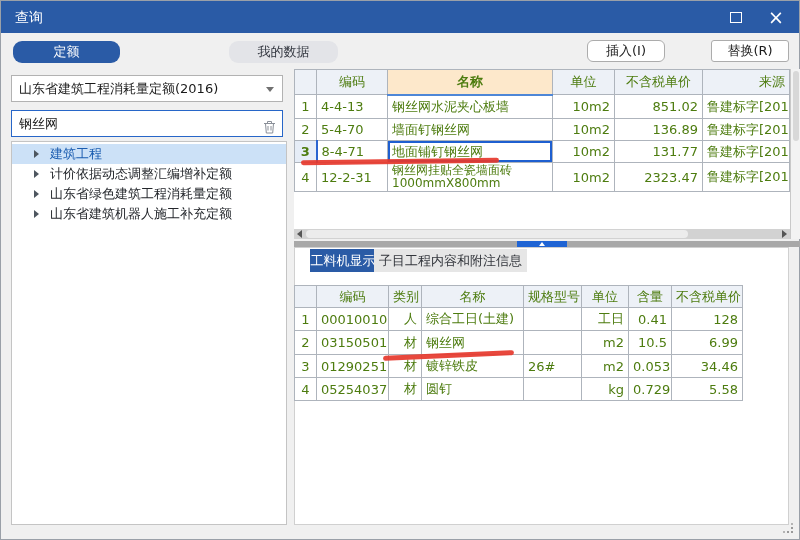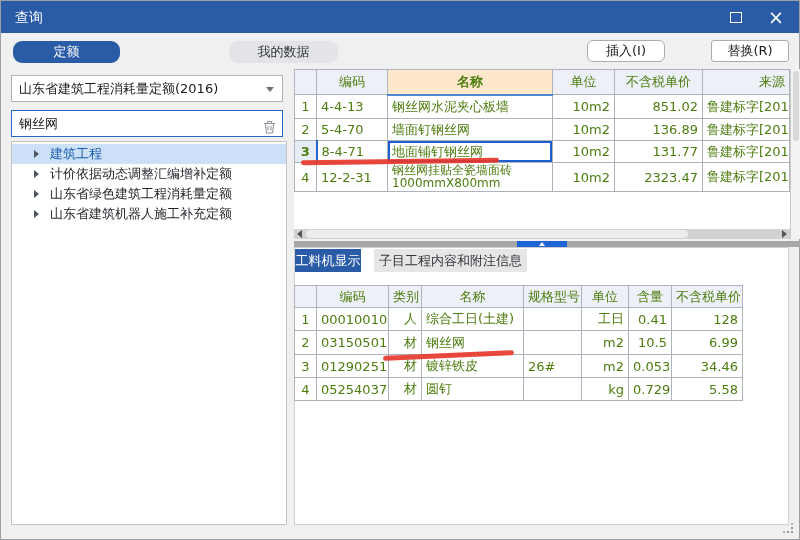--- a/index.html
+++ b/index.html
@@ -205,21 +205,21 @@
     <span class="harrow right"></span>
   </div>
 
   <div class="splitter">
     <div class="sphandle">
       <span class="up"></span>
     </div>
   </div>
 
   <div class="bpane">
-    <div class="btab active" style="left:0;width:66px;font-family:Liberation Serif, serif;">工料机显示</div>
+    <div class="btab active" style="left:15px;width:66px;font-family:Liberation Serif, serif;">工料机显示</div>
     <div class="btab" style="left:79px;width:153px;">子目工程内容和附注信息</div>
 
     <table id="botTable">
       <colgroup>
           <col style="width:22px">
           <col style="width:72px">
           <col style="width:33px">
           <col style="width:102px">
           <col style="width:58px">
           <col style="width:47px">

